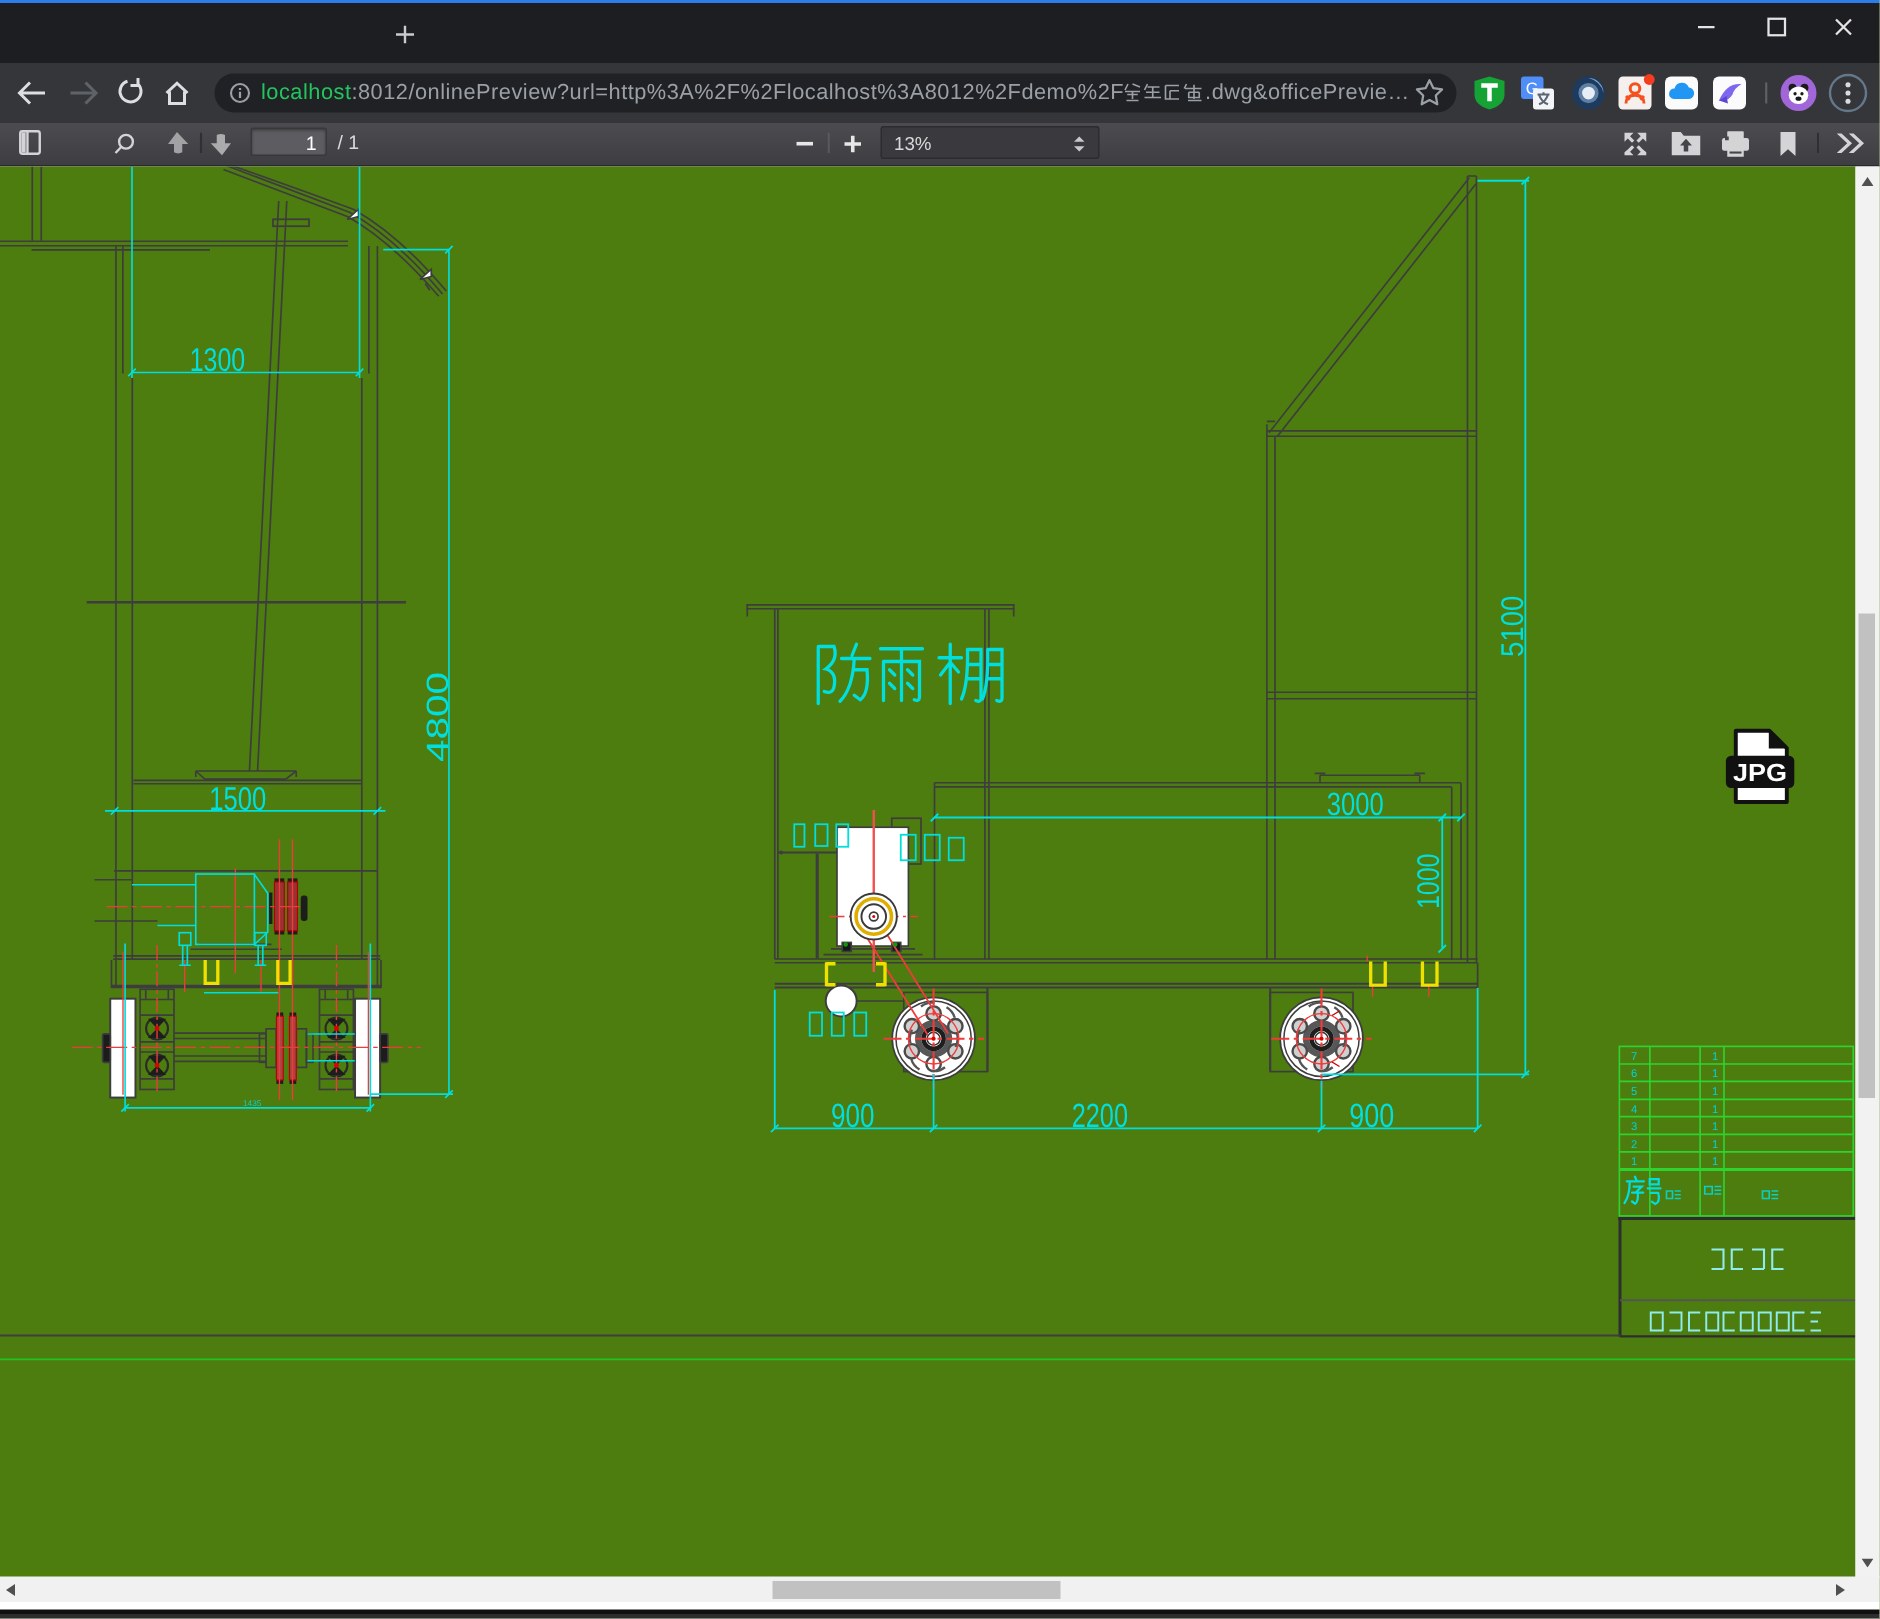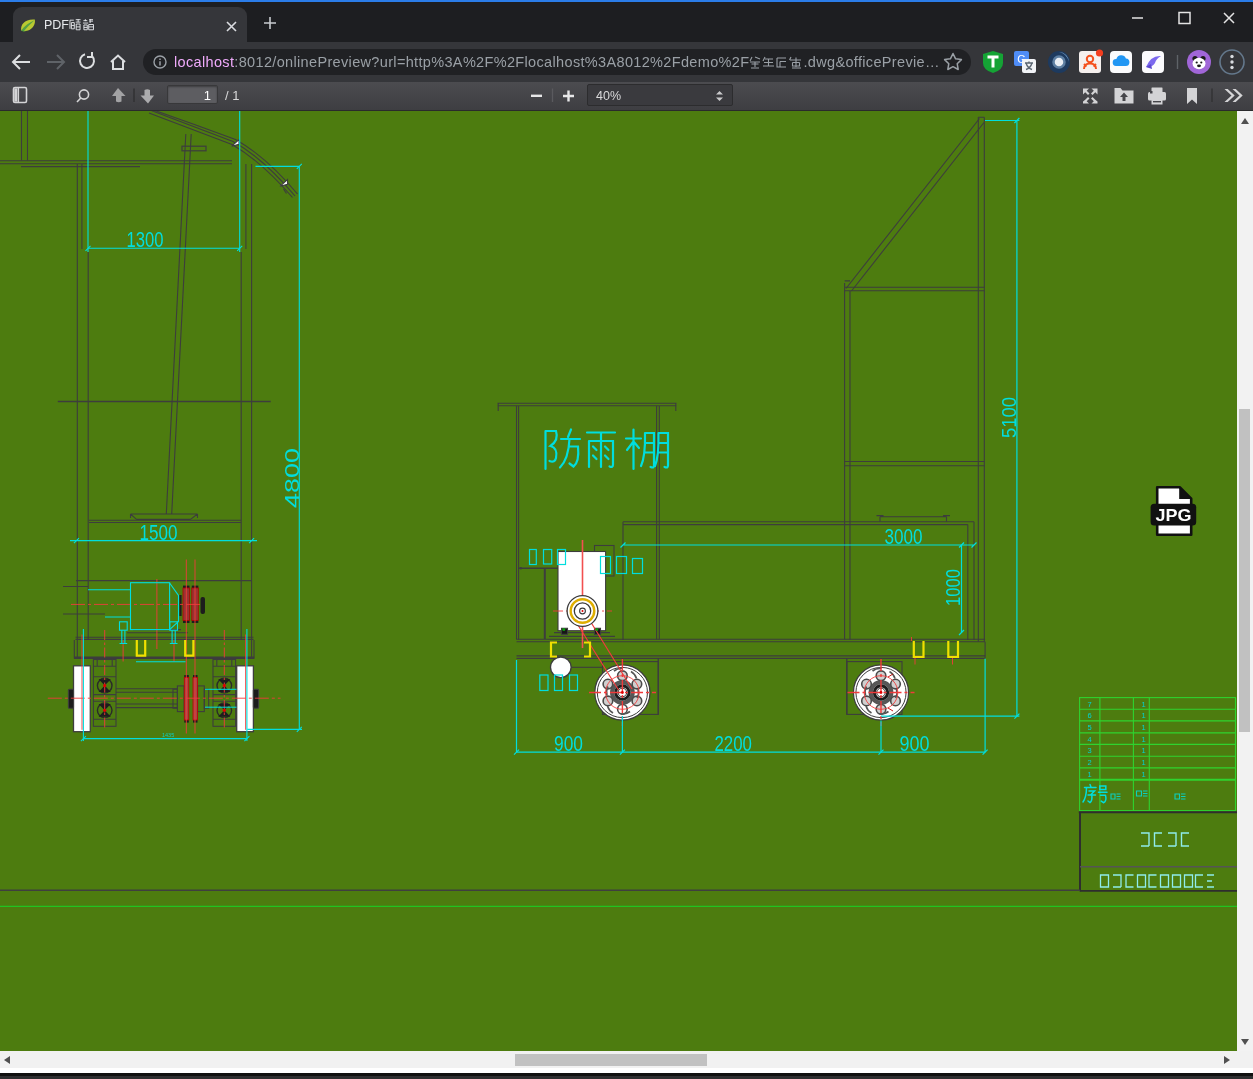--- a/index.html
+++ b/index.html
@@ -10,21 +10,21 @@
   #blueline{left:0;top:0;width:1253px;height:2px;background:#2b7de9;}
   #titlebar{left:0;top:2px;width:1253px;height:40px;background:#1d1e21;}
   #tab{left:13px;top:5px;width:234px;height:35px;background:#35363a;border-radius:9px 9px 0 0;}
   #tabtitle{left:31px;top:11px;color:#e8eaed;font-size:12.5px;line-height:14px;}
   #tabclose{left:213px;top:14px;width:11px;height:11px;}
   #newtab{left:264px;top:15px;width:12px;height:12px;}
   
   #navbar{left:0;top:42px;width:1253px;height:40px;background:#35363a;}
   #pill{left:143px;top:7px;width:828px;height:26px;background:#202124;border-radius:13px;}
   #urltext{left:31px;top:5px;font-size:14.5px;letter-spacing:0.34px;color:#9aa0a6;white-space:nowrap;width:780px;overflow:hidden;}
-  #urltext b{color:#f0abfc;font-weight:normal;}
+  #urltext b{color:#22c55e;font-weight:normal;}
   
   #pdfbar{left:0;top:82px;width:1253px;height:29px;
           background:linear-gradient(#4c4c50,#3e3e42);border-bottom:1px solid #2a2a2c;box-sizing:border-box;}
   #pageinput{left:167px;top:3px;width:51px;height:19px;background:#5d5d61;border:1px solid #38383a;
              box-shadow:inset 0 1px 2px rgba(0,0,0,.35);color:#fff;font-size:13px;text-align:right;
              line-height:19px;padding-right:6px;box-sizing:border-box;border-radius:2px;}
   #zoomsel{left:587px;top:1.5px;width:146px;height:22px;background:#3a3a3e;border:1px solid #2c2c2e;
            border-radius:2px;color:#d9d9da;font-size:12.5px;line-height:22px;box-sizing:border-box;}
   
   #content{left:0;top:111px;width:1237px;height:941px;background:#4d7c0f;overflow:hidden;}
@@ -34,38 +34,20 @@
   #hsb{left:0;top:1051px;width:1253px;height:17px;background:#f1f1f1;}
   #hsb .thumb{left:515px;top:2.5px;width:192px;height:12px;background:#c1c1c1;position:absolute;}
   #bottomstrip{left:0;top:1068px;width:1253px;height:11px;background:#fff;}
   #bottomline{left:0;top:1073px;width:1253px;height:3px;background:#101010;}
   #bottomline2{left:0;top:1076px;width:1253px;height:3px;background:#2e2e30;}
 </style>
 </head>
 <body>
 <div id="blueline" class="abs"></div>
 <div id="titlebar" class="abs">
-  <div id="tab" class="abs">
-    <svg class="abs" style="left:7px;top:11px" width="16" height="16" viewBox="0 0 16 16">
-      <path d="M1.2,12.5 C0.2,6.5 5,0.8 14.8,1.6 C15.6,5.8 13.5,10.6 8,12.6 C5,13.7 2.8,13.5 1.2,12.5 Z" fill="#b9c931"></path>
-      <path d="M1.2,12.5 C4.5,7.5 9,4.5 14.5,2.2 C10,6.5 6.5,9.8 3.8,13.2 C2.8,13.2 1.9,13 1.2,12.5 Z" fill="#55a045"></path>
-      <path d="M1.2,12.5 C2.5,13.6 5,13.8 8,12.6 C5.5,13.1 3.5,13.1 1.2,12.5 Z" fill="#3d8a35"></path>
-    </svg>
-    <span id="tabtitle" class="abs">PDF<svg width="25" height="13" viewBox="0 0 26 13" style="vertical-align:-2px">
-          <g stroke="#e8eaed" stroke-width="0.95" fill="none">
-            <path d="M1,2 h4 M1,2 v9 M2.5,4.5 h3 v6.5 h-3 z M2.5,7.5 h3 M7,1.5 h5 M7,4 h5 M9.5,1 v3 M7.5,6 h4 v6 h-4 z M7.5,9 h4"></path>
-            <g transform="translate(14,0)">
-              <path d="M1,2.5 h4 M3,1 v2 M0.5,5 h5.5 M1.5,7 h3.5 v5 h-3.5 z M1.5,9.5 h3.5 M8,1 v4 M7,1.5 h4 M7,3 h4 M6.5,6.5 h5 v5.5 h-5 z M6.5,9 h5"></path>
-            </g>
-          </g>
-        </svg></span>
-    <svg id="tabclose" class="abs" viewBox="0 0 11 11">
-        <path d="M1,1 L10,10 M10,1 L1,10" stroke="#dadce0" stroke-width="1.6"></path>
-      </svg>
-  </div>
   <svg id="newtab" class="abs" viewBox="0 0 12 12">
       <path d="M6,0 V12 M0,6 H12" stroke="#c8cbcf" stroke-width="1.6"></path>
     </svg>
   <svg class="abs" style="left:1127px;top:8px" width="120" height="16" viewBox="0 0 120 16">
     <path d="M5,8 H16" stroke="#e4e4e4" stroke-width="1.5"></path>
     <rect x="52" y="2.5" width="11" height="11" fill="none" stroke="#e4e4e4" stroke-width="1.5"></rect>
     <path d="M97,3 L107,13 M107,3 L97,13" stroke="#e4e4e4" stroke-width="1.5"></path>
   </svg>
 </div>
 
@@ -167,21 +149,21 @@
     <g fill="#ababad">
       <path d="M148,21.5 L140.5,13.5 H144.5 V8 Q147.3,6.5 150,8 V13.5 H154 Z"></path>
     </g>
     <path d="M134,6.5 V20" stroke="#303032" stroke-width="1.4"></path>
     <text x="225" y="17.5" fill="#d9d9da" font-size="13">/ 1</text>
     <path d="M531,13.8 h11" stroke="#e7e7e8" stroke-width="2.4"></path>
     <path d="M552.5,6.5 V20" stroke="#5a5a5e" stroke-width="1.3"></path>
     <path d="M568.5,8.5 V19.5 M563,14 h11" stroke="#e7e7e8" stroke-width="2.4"></path>
   </svg>
   <div id="pageinput" class="abs">1</div>
-  <div id="zoomsel" class="abs"><span style="margin-left:8px">40%</span>
+  <div id="zoomsel" class="abs"><span style="margin-left:8px">13%</span>
     <svg class="abs" style="right:8px;top:5px;position:absolute" width="9" height="12" viewBox="0 0 9 12">
       <path d="M1,4.5 L4.5,1 L8,4.5 Z M1,7.5 L4.5,11 L8,7.5 Z" fill="#c9c9cb"></path>
     </svg>
   </div>
   <svg class="abs" style="left:1075px;top:0" width="178" height="28" viewBox="0 0 178 28">
     <g fill="#d4d4d6">
       <path d="M8,6.5 L14,6.5 L11.7,8.8 L14.5,11.6 L13,13.1 L10.2,10.3 L8,12.5 Z"></path>
       <path d="M22.5,6.5 L16.5,6.5 L18.8,8.8 L16,11.6 L17.5,13.1 L20.3,10.3 L22.5,12.5 Z"></path>
       <path d="M8,21.5 L14,21.5 L11.7,19.2 L14.5,16.4 L13,14.9 L10.2,17.7 L8,19.5 Z"></path>
       <path d="M22.5,21.5 L16.5,21.5 L18.8,19.2 L16,16.4 L17.5,14.9 L20.3,17.7 L22.5,19.5 Z"></path>

